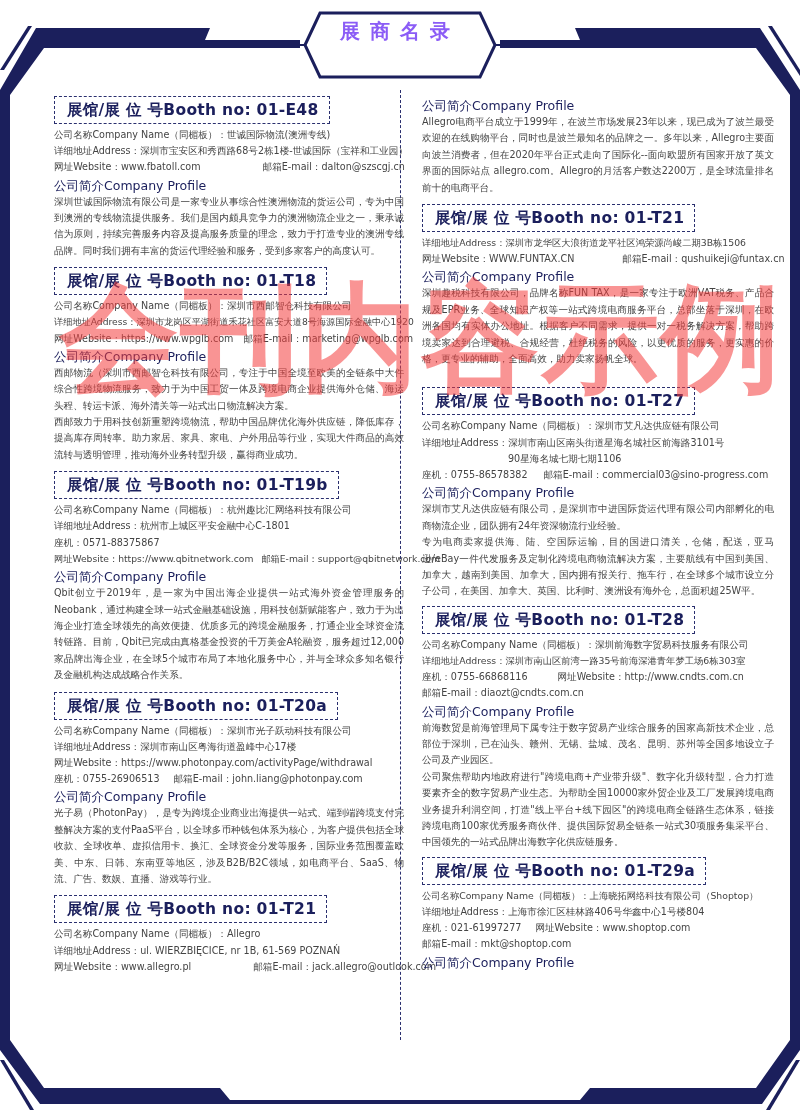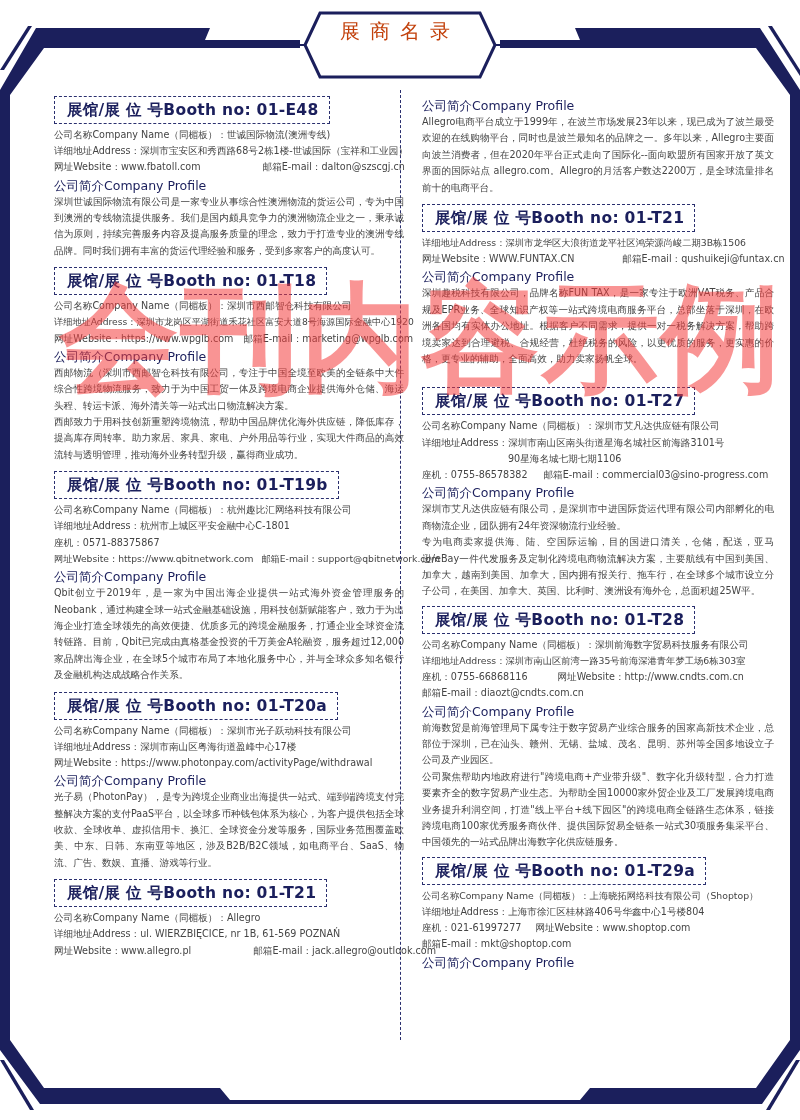--- a/index.html
+++ b/index.html
@@ -4,22 +4,22 @@
 <style>
   * { box-sizing: border-box; margin: 0; padding: 0; }
   html, body { width: 800px; height: 1120px; background: #ffffff; overflow: hidden; }
   body { position: relative; font-family: "DejaVu Sans", "Liberation Sans", sans-serif; color: #3a3a3a; }
 
   .frame { position: absolute; left: 0; top: 0; width: 800px; height: 1120px; pointer-events: none; }
 
   .header-title {
     position: absolute; left: 310px; top: 10px; width: 170px; height: 42px;
     display: flex; align-items: center; justify-content: center;
-    font-family: "DejaVu Sans", sans-serif; font-weight: normal; font-size: 20px;
-    letter-spacing: 10px; color: #c2410c; padding-left: 10px; text-align: center;
+    font-family: "DejaVu Sans", sans-serif; font-weight: bold; font-size: 20px;
+    letter-spacing: 10px; color: #8b5cf6; padding-left: 10px; text-align: center;
   }
 
   .col { position: absolute; top: 96px; }
   .col-left { left: 38px; width: 350px; margin-left: 16px; }
   .col-right { left: 422px; width: 352px; top: 96px; }
 
   .divider {
     position: absolute; left: 400px; top: 90px; height: 950px;
     border-left: 1.5px dashed #2a2f6e;
   }
@@ -107,20 +107,23 @@
     </div>
     <div class="profile-title">公司简介Company Profile</div>
     <div class="para">Qbit创立于2019年，是一家为中国出海企业提供一站式海外资金管理服务的Neobank，通过构建全球一站式金融基础设施，用科技创新赋能客户，致力于为出海企业打造全球领先的高效便捷、优质多元的跨境金融服务，打通企业全球资金流转链路。目前，Qbit已完成由真格基金投资的千万美金A轮融资，服务超过12,000家品牌出海企业，在全球5个城市布局了本地化服务中心，并与全球众多知名银行及金融机构达成战略合作关系。</div>
   </div>
 
   <div class="entry" style="margin-top:8px">
     <div class="booth">展馆/展 位 号Booth no: 01-T20a</div>
     <div class="line">公司名称Company Name（同楣板）：深圳市光子跃动科技有限公司</div>
     <div class="line">详细地址Address：深圳市南山区粤海街道盈峰中心17楼</div>
     <div class="line">网址Website：https://www.photonpay.com/activityPage/withdrawal</div>
+    <div class="line">
+      <span>座机：0755-26906513</span><span class="gap" style="width:14px"></span><span>邮箱E-mail：john.liang@photonpay.com</span>
+    </div>
     <div class="profile-title">公司简介Company Profile</div>
     <div class="para">光子易（PhotonPay），是专为跨境企业商业出海提供一站式、端到端跨境支付完整解决方案的支付PaaS平台，以全球多币种钱包体系为核心，为客户提供包括全球收款、全球收单、虚拟信用卡、换汇、全球资金分发等服务，国际业务范围覆盖欧美、中东、日韩、东南亚等地区，涉及B2B/B2C领域，如电商平台、SaaS、物流、广告、数娱、直播、游戏等行业。</div>
   </div>
 
   <div class="entry" style="margin-top:8px">
     <div class="booth">展馆/展 位 号Booth no: 01-T21</div>
     <div class="line">公司名称Company Name（同楣板）：Allegro</div>
     <div class="line">详细地址Address：ul. WIERZBIĘCICE, nr 1B, 61-569 POZNAŃ</div>
     <div class="line">
       <span>网址Website：www.allegro.pl</span><span class="gap" style="width:62px"></span><span>邮箱E-mail：jack.allegro@outlook.com</span>

